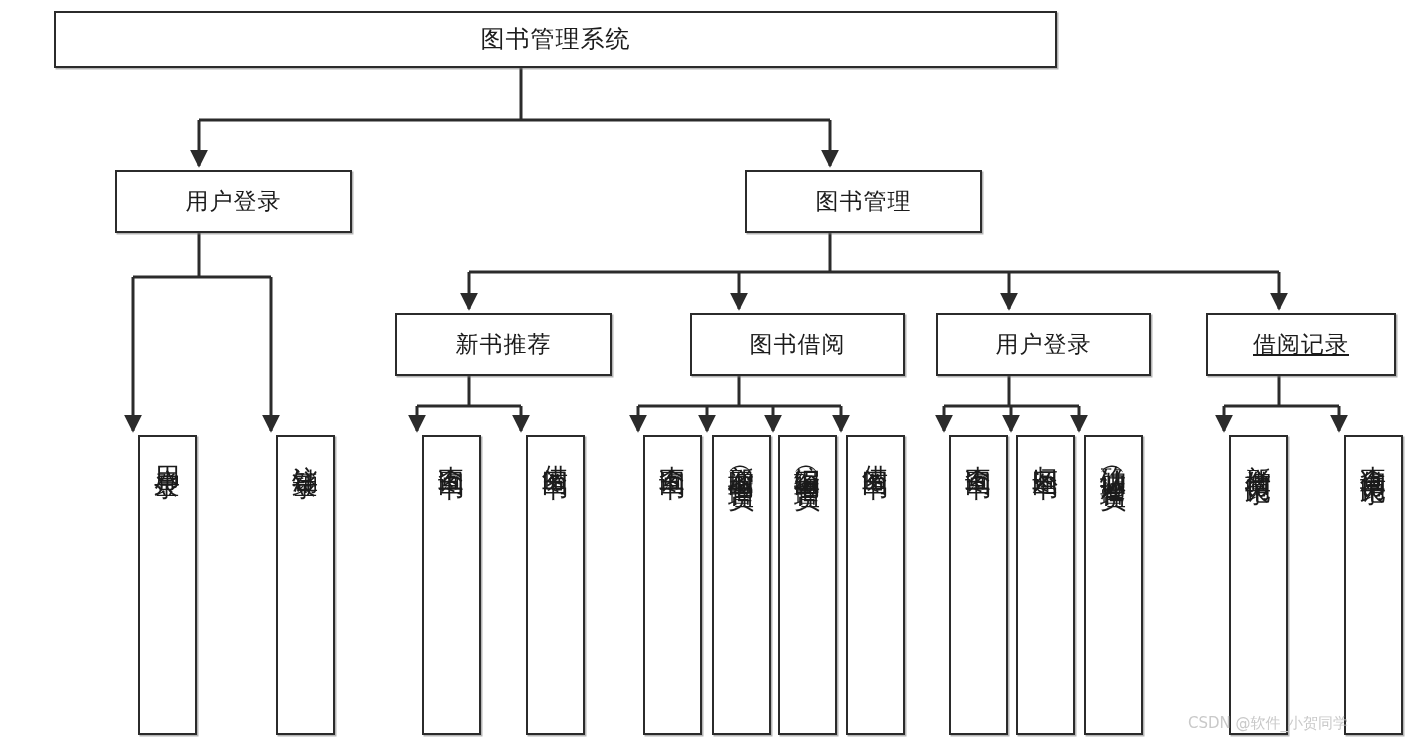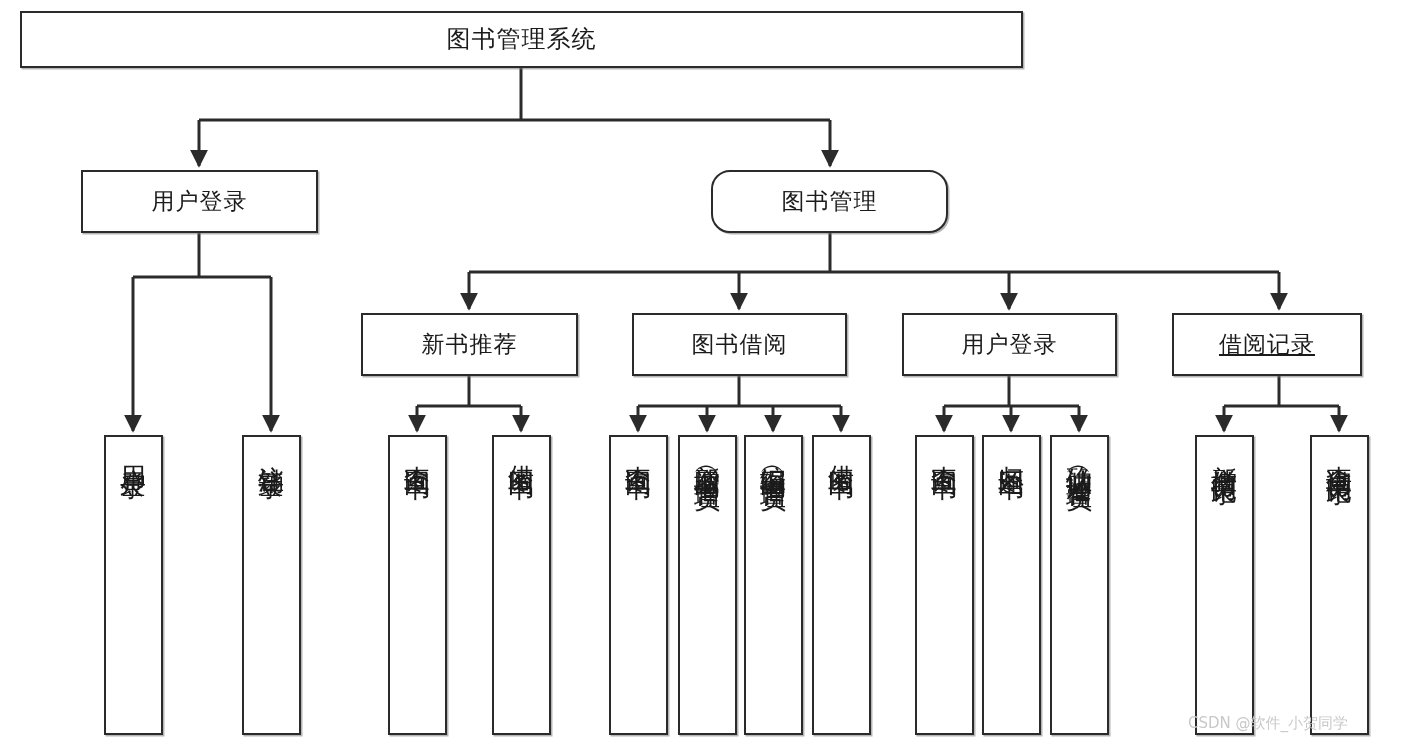--- a/index.html
+++ b/index.html
@@ -30,20 +30,21 @@
     position: absolute;
     box-sizing: border-box;
     background: #ffffff;
     border: 2px solid #2b2b2b;
     box-shadow: 1.5px 1.5px 0 rgba(120,120,120,0.55);
     display: flex;
     align-items: center;
     justify-content: center;
     color: #1b1b1b;
     z-index: 2;
+    margin-left: 34px;
   }
   .node .label {
     display: block;
     text-align: center;
     line-height: 1.02;
     letter-spacing: 0.5px;
   }
   
   .node.h .label {
     writing-mode: horizontal-tb;
@@ -131,28 +132,28 @@
     </g>
   </svg>
 
   <div class="node h root" style="left:20px; top:11px; width:1003px; height:57px;">
     <span class="label">图书管理系统</span>
   </div>
 
   <div class="node h" style="left:81px; top:170px; width:237px; height:63px;">
     <span class="label">用户登录</span>
   </div>
-  <div class="node h" style="left:711px; top:170px; width:237px; height:63px;border-radius:19px;">
+  <div class="node h" style="left:711px; top:170px; width:237px; height:63px;">
     <span class="label">图书管理</span>
   </div>
 
   <div class="node h" style="left:361px; top:313px; width:217px; height:63px;">
     <span class="label">新书推荐</span>
   </div>
-  <div class="node h" style="left:632px; top:313px; width:215px; height:63px;">
+  <div class="node h" style="left:656px; top:313px; width:215px; height:63px;">
     <span class="label">图书借阅</span>
   </div>
   <div class="node h" style="left:902px; top:313px; width:215px; height:63px;">
     <span class="label">用户登录</span>
   </div>
   <div class="node h" style="left:1172px; top:313px; width:190px; height:63px;text-decoration:underline;">
     <span class="label">借阅记录</span>
   </div>
 
   <div class="node v" style="left:104px; top:435px; width:59px; height:300px;">

